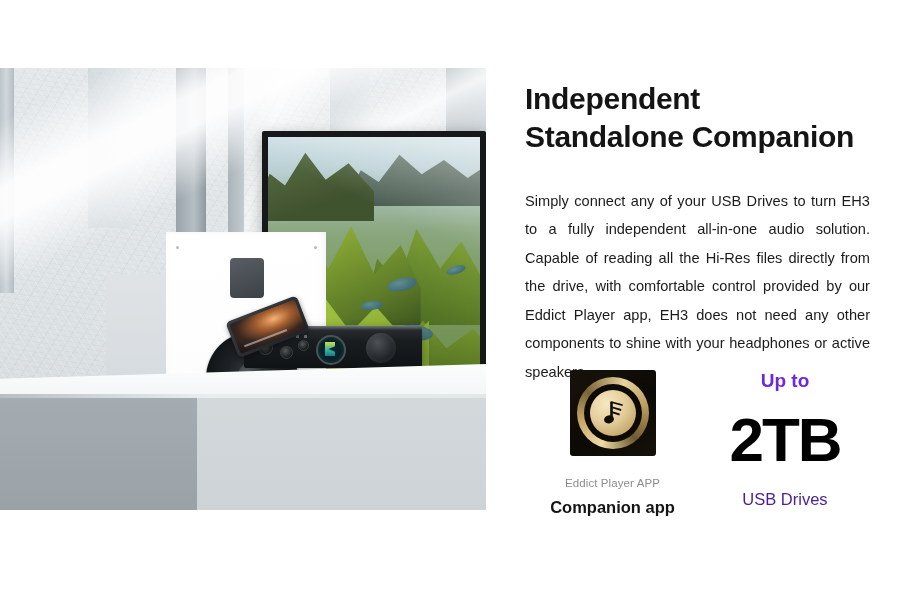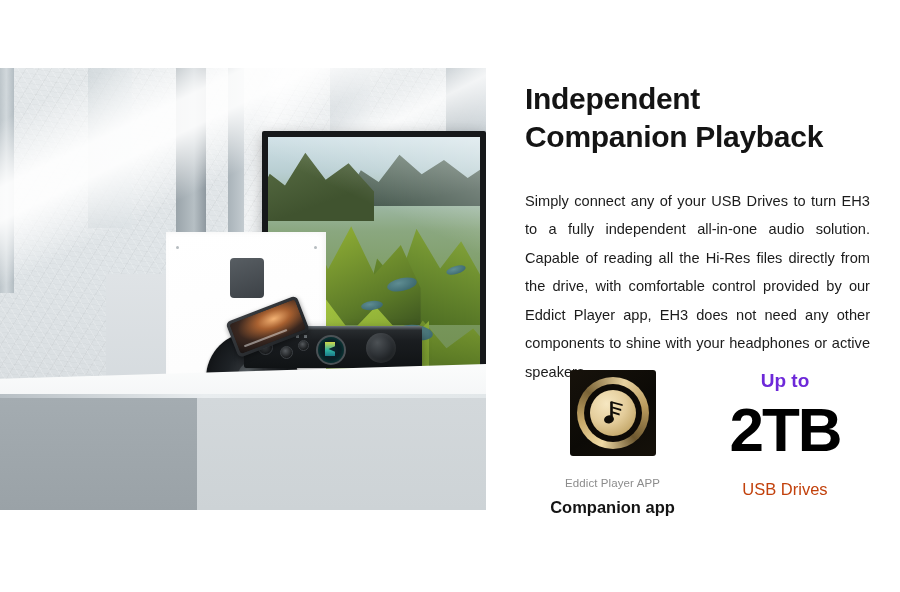--- a/index.html
+++ b/index.html
@@ -435,27 +435,27 @@
     font-weight: 700;
     color: #6d28d9;
     line-height: 22px;
   }
   .cap-size {
     font-size: 62px;
     font-weight: 800;
     line-height: 64px;
     letter-spacing: -2px;
     color: #000000;
-    margin-top: 6px;
+    margin-top: 16px;
   }
   .cap-label {
     margin-top: 18px;
     font-size: 16.5px;
     font-weight: 500;
-    color: #c2410c;
+    color: #4c1d95;
   }
 </style>
 </head>
 <body>
 
 <div class="page">
 
   <div class="photo">
 
     <div class="wall">
@@ -528,21 +528,21 @@
     <div class="plinth-top"></div>
     <div class="plinth-edge"></div>
     <div class="plinth-left"></div>
     <div class="plinth-front"></div>
   </div>
 
   <div class="panel">
 
     <h1 class="heading">
       <span>Independent</span><br>
-      <span>Companion Playback</span>
+      <span>Standalone Companion</span>
     </h1>
 
     <p class="paragraph">Simply connect any of your USB Drives to turn EH3 to a fully independent all-in-one audio solution. Capable of reading all the Hi-Res files directly from the drive, with comfortable control provided by our Eddict Player app, EH3 does not need any other components to shine with your headphones or active speakers.</p>
 
     <div class="features">
 
       <div class="feature feature-app">
         <div class="app-icon">
           <div class="ring-outer">
             <div class="ring-gap">

